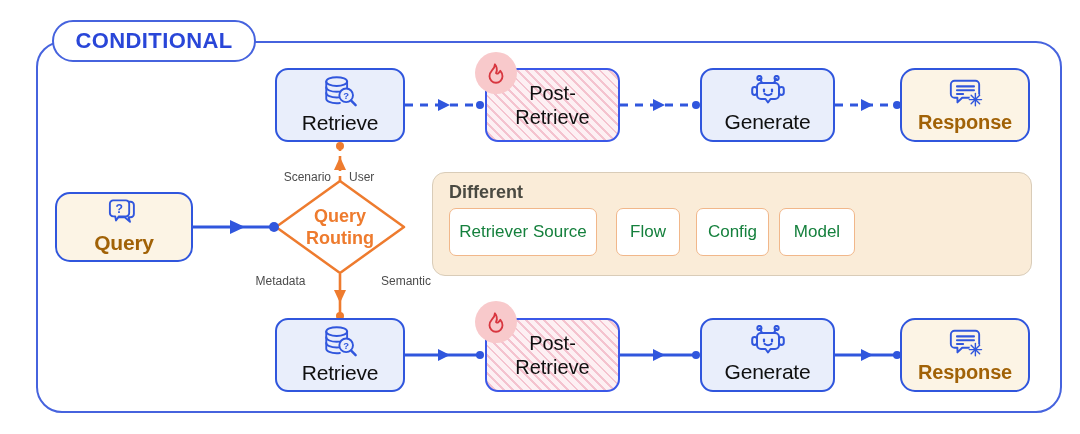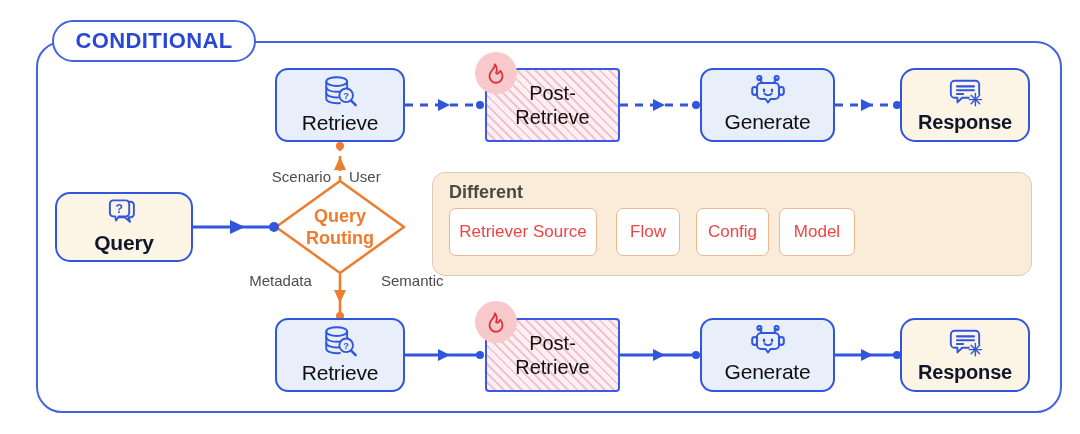--- a/index.html
+++ b/index.html
@@ -9,36 +9,36 @@
   .frame{position:absolute;left:36px;top:41px;width:1026px;height:372px;
          border:2.5px solid #4663de;border-radius:26px;box-sizing:border-box;z-index:0;background:#fff;}
   .title-pill{position:absolute;left:52px;top:20px;width:204px;height:42px;z-index:2;
          background:#fff;border:2.4px solid #4663de;border-radius:22px;box-sizing:border-box;
          display:flex;align-items:center;justify-content:center;}
   .title-pill span{color:#2946d8;font-weight:800;font-size:22px;letter-spacing:.4px;}
   .node{position:absolute;z-index:2;box-sizing:border-box;display:flex;flex-direction:column;
         align-items:center;justify-content:center;gap:1px;}
   .blue-node{background:#e9eefb;border:2.2px solid #3056dd;border-radius:13px;}
   .cream-node{background:#fcf4e5;border:2.2px solid #3056dd;border-radius:15px;}
-  .striped-node{border:2.2px solid #3b58e8;border-radius:4px;
+  .striped-node{border:2.2px solid #3b58e8;border-radius:13px;
         background:repeating-linear-gradient(45deg,#fdf0f3 0 4.5px,#f4c3cf 4.5px 6.5px);}
   .node-label{font-size:21px;color:#101010;font-weight:500;letter-spacing:-.2px;line-height:1.15;}
-  .bold-blue{color:#0f172a;font-weight:700;text-align:center;}
+  .bold-blue{color:#a16207;font-weight:700;text-align:center;}
   .two-line{font-size:20px;color:#101010;font-weight:500;text-align:center;line-height:1.22;}
   .badge{position:absolute;width:42px;height:42px;border-radius:50%;background:#f8c9cb;z-index:3;
         display:flex;align-items:center;justify-content:center;}
   .router-label{position:absolute;z-index:2;text-align:center;color:#ee7b2e;font-weight:700;
         font-size:18px;line-height:1.2;}
-  .branch-label{position:absolute;z-index:2;font-size:15px;color:#4c4c4c;line-height:18px;}
+  .branch-label{position:absolute;z-index:2;font-size:12px;color:#4c4c4c;line-height:18px;}
   .different-panel{position:absolute;left:432px;top:172px;width:600px;height:104px;z-index:2;
         background:#faecd8;border:1.5px solid #d9ccb8;border-radius:13px;box-sizing:border-box;}
   .panel-title{position:absolute;left:16px;top:9px;font-size:18px;font-weight:700;color:#4a4a42;}
   .option-pill{position:absolute;top:35px;height:48px;background:#fff;border:1.6px solid #f1b78a;
         border-radius:7px;box-sizing:border-box;display:flex;align-items:center;justify-content:center;
-        font-size:17px;color:#ef4444;white-space:nowrap;}
+        font-size:17px;color:#15803d;white-space:nowrap;}
   svg{display:block;}
 </style>
 </head>
 <body>
 
 <div id="stage">
 
   <div class="frame"></div>
 
   <svg id="overlay" width="1080" height="434" viewBox="0 0 1080 434">

